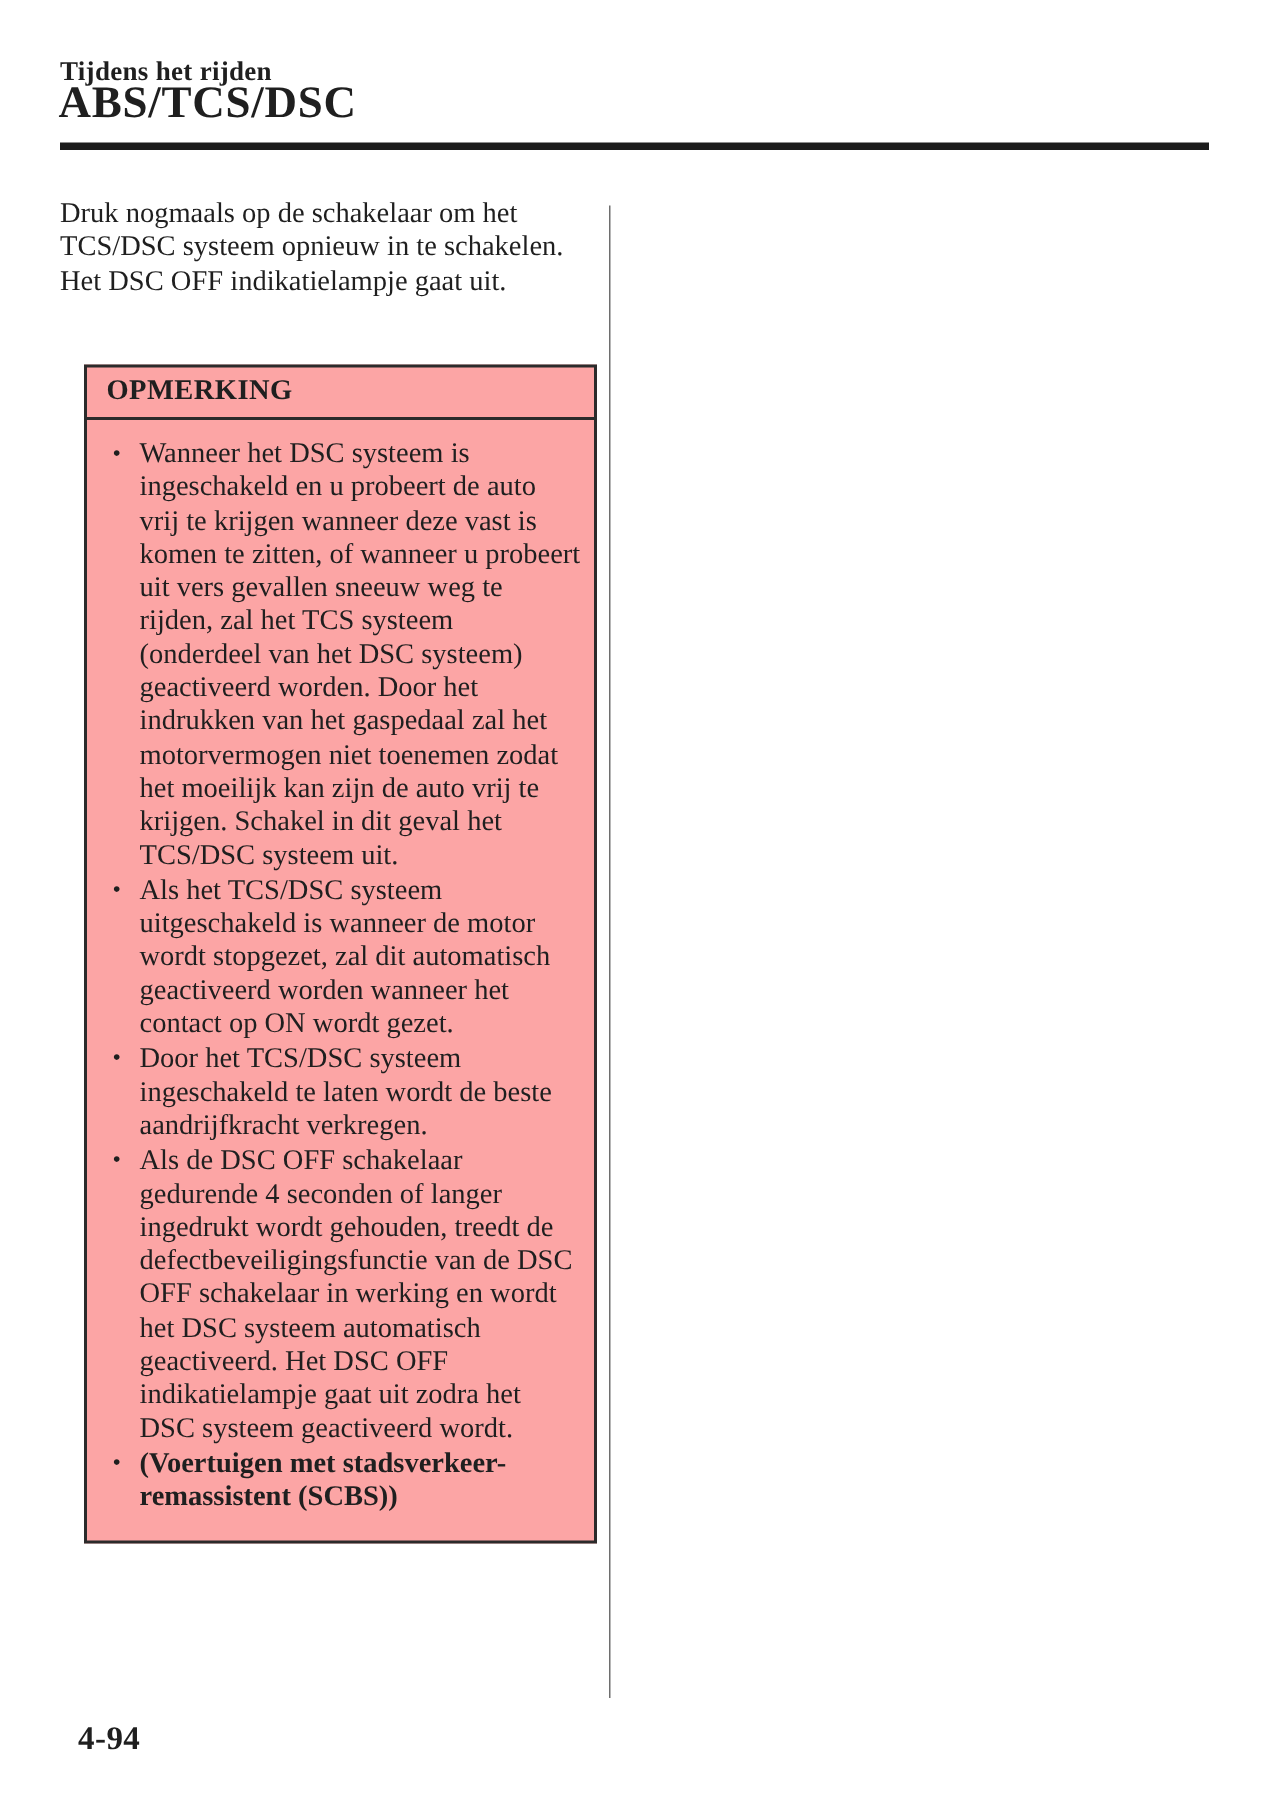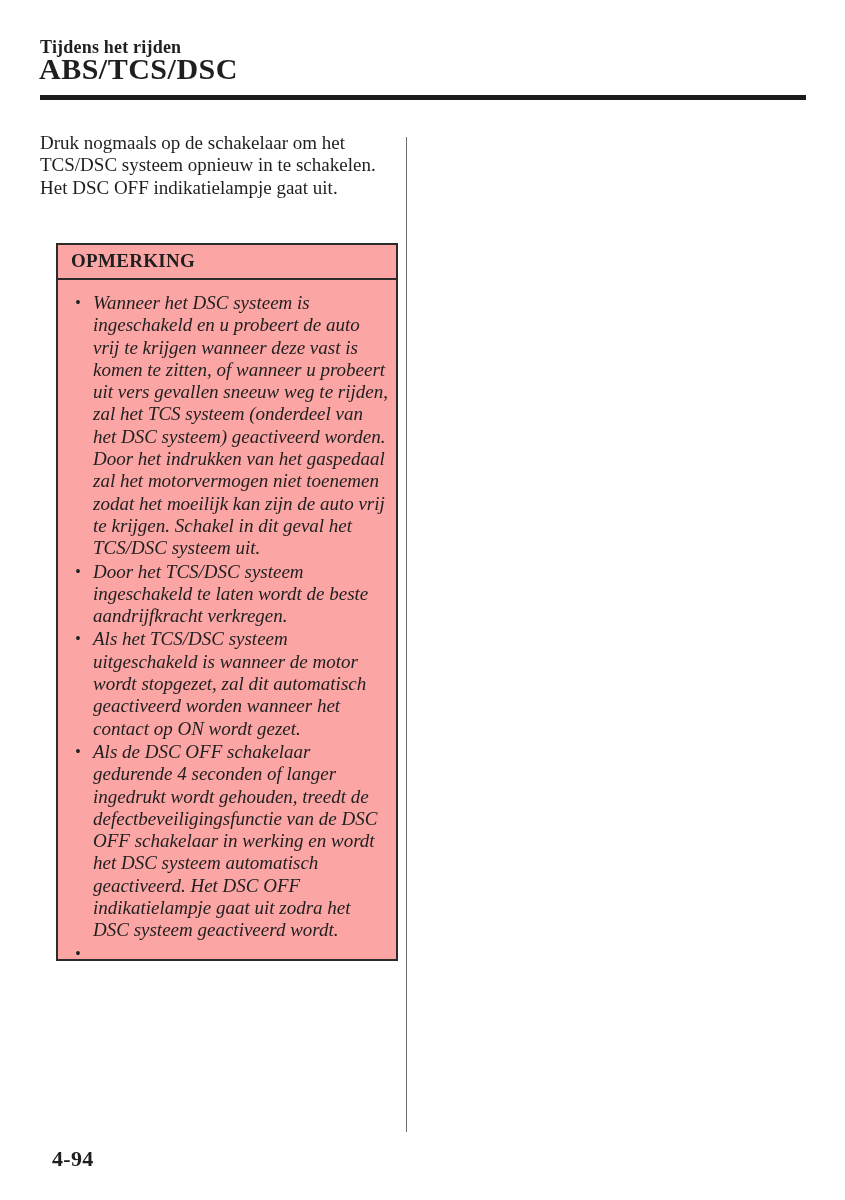--- a/index.html
+++ b/index.html
@@ -78,21 +78,20 @@
   .note-list {
     margin: 0;
     padding: 0 0 0 35px;
     list-style: none;
     font-size: 19px;
     line-height: 22.3px;
   }
   .note-list li {
     position: relative;
     margin: 0 0 1px 0;
-    font-style: italic;
   }
   .note-list li::before {
     content: "\2022";
     position: absolute;
     left: -18px;
     top: 0;
     font-size: 16px;
     color: #1f1f1f;
   }
   .note-list li b.lead {
@@ -121,23 +120,23 @@
 
   <div class="column-divider"></div>
 
   <div class="intro-paragraph">Druk nogmaals op de schakelaar om het TCS/DSC systeem opnieuw in te schakelen. Het DSC OFF indikatielampje gaat uit.</div>
 
   <div class="note-box">
     <div class="note-header">OPMERKING</div>
     <div class="note-body">
       <ul class="note-list">
           <li><span>Wanneer het DSC systeem is ingeschakeld en u probeert de auto vrij te krijgen wanneer deze vast is komen te zitten, of wanneer u probeert uit vers gevallen sneeuw weg te rijden, zal het TCS systeem (onderdeel van het DSC systeem) geactiveerd worden. Door het indrukken van het gaspedaal zal het motorvermogen niet toenemen zodat het moeilijk kan zijn de auto vrij te krijgen. Schakel in dit geval het TCS/DSC systeem uit.</span></li>
+          <li><span>Als het TCS/DSC systeem uitgeschakeld is wanneer de motor wordt stopgezet, zal dit automatisch geactiveerd worden wanneer het contact op ON wordt gezet.</span></li>
           <li><span>Door het TCS/DSC systeem ingeschakeld te laten wordt de beste aandrijfkracht verkregen.</span></li>
-          <li><span>Als het TCS/DSC systeem uitgeschakeld is wanneer de motor wordt stopgezet, zal dit automatisch geactiveerd worden wanneer het contact op ON wordt gezet.</span></li>
           <li><span>Als de DSC OFF schakelaar gedurende 4 seconden of langer ingedrukt wordt gehouden, treedt de defectbeveiligingsfunctie van de DSC OFF schakelaar in werking en wordt het DSC systeem automatisch geactiveerd. Het DSC OFF indikatielampje gaat uit zodra het DSC systeem geactiveerd wordt.</span></li>
-          <li></li>
+          <li><b class="lead">(Voertuigen met stadsverkeer-remassistent (SCBS))</b></li>
         </ul>
     </div>
   </div>
 
   <div class="page-number">4-94</div>
 
 </div>
 
 </body></html>

